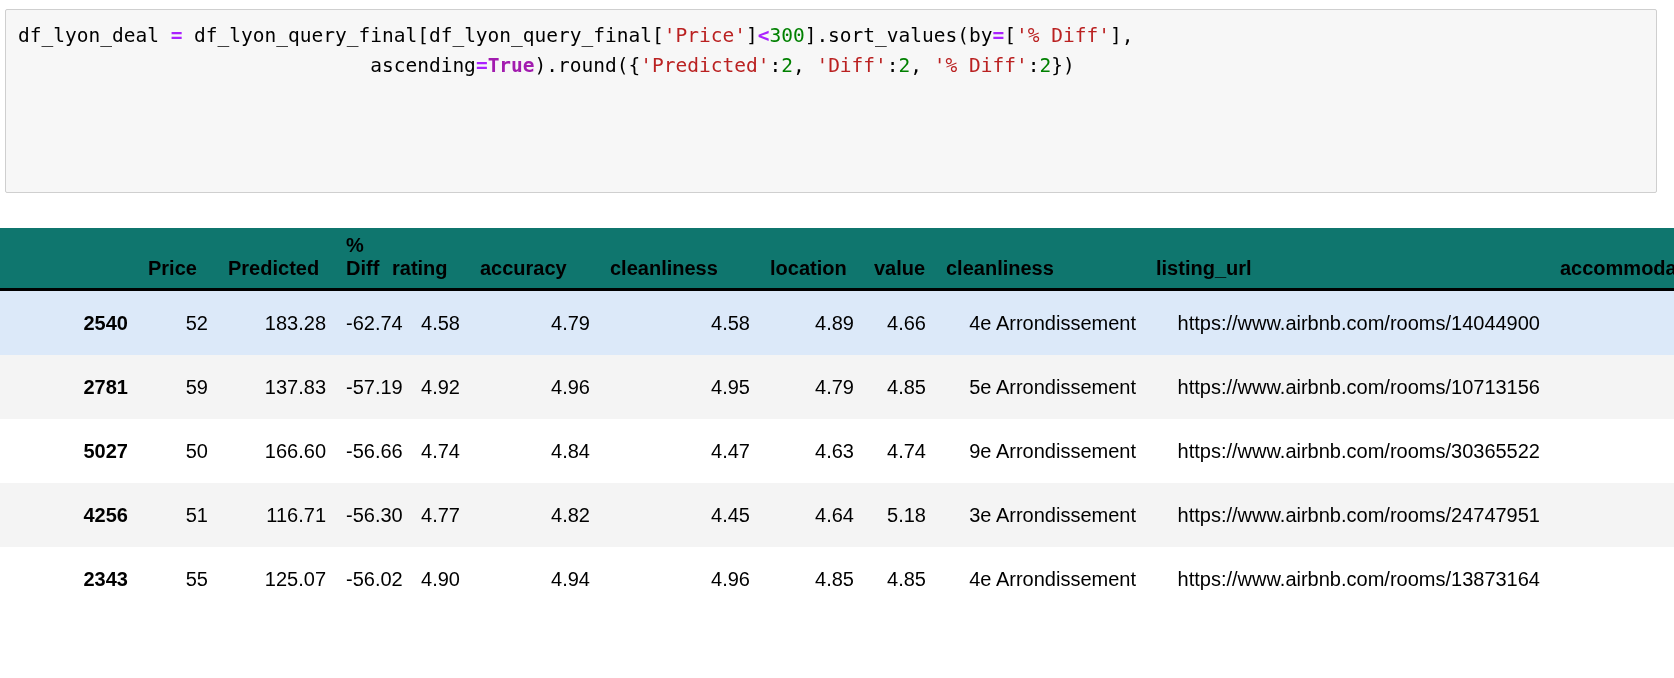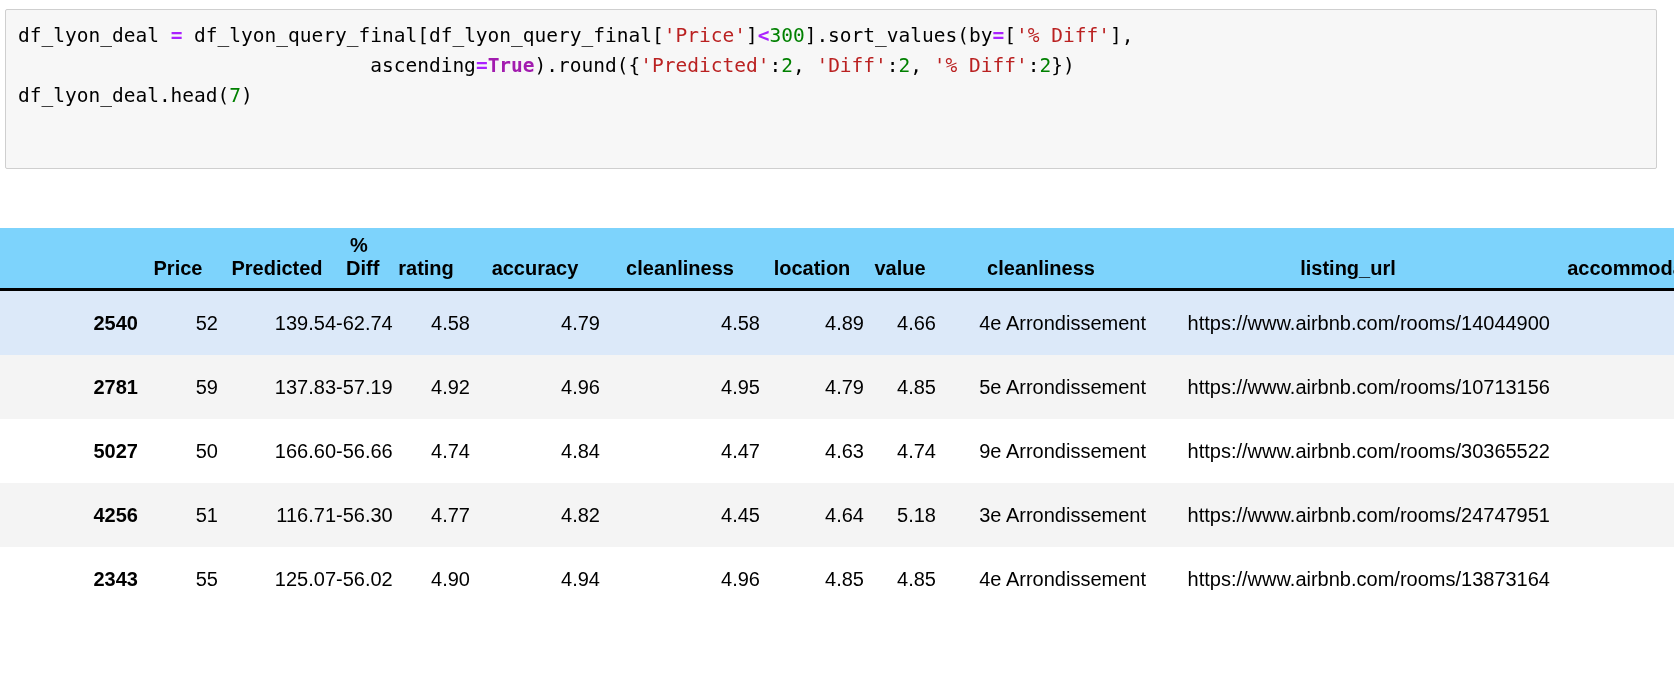--- a/index.html
+++ b/index.html
@@ -14,21 +14,21 @@
     font-family: "Liberation Sans", sans-serif;
     color: #000000;
   }
 
   
   .code-cell {
     position: absolute;
     left: 5px;
     top: 9px;
     width: 1652px;
-    height: 160px;
+    height: 184px;
     background: #f7f7f7;
     border: 1px solid #cfcfcf;
     border-radius: 2px;
     box-sizing: border-box;
     padding: 11px 12px 11px 12px;
     overflow: hidden;
   }
   .code-line {
     font-family: "DejaVu Sans Mono", "Liberation Mono", monospace;
     font-size: 19.5px;
@@ -54,36 +54,36 @@
   table.dataframe {
     border-collapse: collapse;
     border-spacing: 0;
     table-layout: fixed;
     width: 1700px;
     font-size: 20px;
     font-family: "Liberation Sans", sans-serif;
   }
   table.dataframe thead th {
     font-weight: bold;
-    text-align: center;
+    text-align: left;
     vertical-align: bottom;
     padding: 6px 10px 8px 10px;
     border: none;
-    background: #7dd3fc;
+    background: #0f766e;
     line-height: 1.15;
     font-size: 20px;
   }
   table.dataframe thead tr {
     border-bottom: 3px solid #000000;
   }
   table.dataframe tbody td,
   table.dataframe tbody th {
     text-align: right;
     vertical-align: middle;
-    padding: 0 0;
+    padding: 0 10px;
     height: 64px;
     border: none;
     font-size: 20px;
     line-height: 1.15;
   }
   table.dataframe tbody th {
     font-weight: bold;
   }
   tbody tr.row-odd   { background: #f4f4f4; }
   tbody tr.row-even  { background: #ffffff; }
@@ -105,21 +105,20 @@
 
   .nb-cell { white-space: normal; word-break: normal; }
   .url-cell { white-space: nowrap; }
 </style>
 </head>
 <body>
 
 <div class="code-cell">
   <div class="code-line"><span>df_lyon_deal </span><span class="tok-op">=</span><span> df_lyon_query_final[df_lyon_query_final[</span><span class="tok-str">'Price'</span><span>]</span><span class="tok-op">&lt;</span><span class="tok-num">300</span><span>].sort_values(by</span><span class="tok-op">=</span><span>[</span><span class="tok-str">'% Diff'</span><span>],</span></div>
   <div class="code-line"><span>                              ascending</span><span class="tok-op">=</span><span class="tok-kw">True</span><span>).round({</span><span class="tok-str">'Predicted'</span><span>:</span><span class="tok-num">2</span><span>, </span><span class="tok-str">'Diff'</span><span>:</span><span class="tok-num">2</span><span>, </span><span class="tok-str">'% Diff'</span><span>:</span><span class="tok-num">2</span><span>})</span></div>
-  <div class="code-line"><span>df_lyon_deal.head(</span><span class="tok-num">7</span><span>)</span></div>
 </div>
 
 <div class="df-wrap">
   <table class="dataframe">
     <colgroup>
       <col class="c-index">
         <col class="c-price">
         <col class="c-pred">
         <col class="c-diff">
       <col class="c-rating">
@@ -145,21 +144,21 @@
         <th>cleanliness</th>
         <th>listing_url</th>
         <th>accommodates</th>
 
       </tr>
     </thead>
     <tbody>
         <tr class="row-hl">
           <th>2540</th>
           <td>52</td>
-          <td>139.54</td>
+          <td>183.28</td>
           <td>-62.74</td>
           <td>4.58</td>
           <td>4.79</td>
           <td>4.58</td>
           <td>4.89</td>
           <td>4.66</td>
           <td class="nb-cell">4e Arrondissement</td>
           <td class="url-cell">https://www.airbnb.com/rooms/14044900</td>
           <td>4</td>
         </tr>

